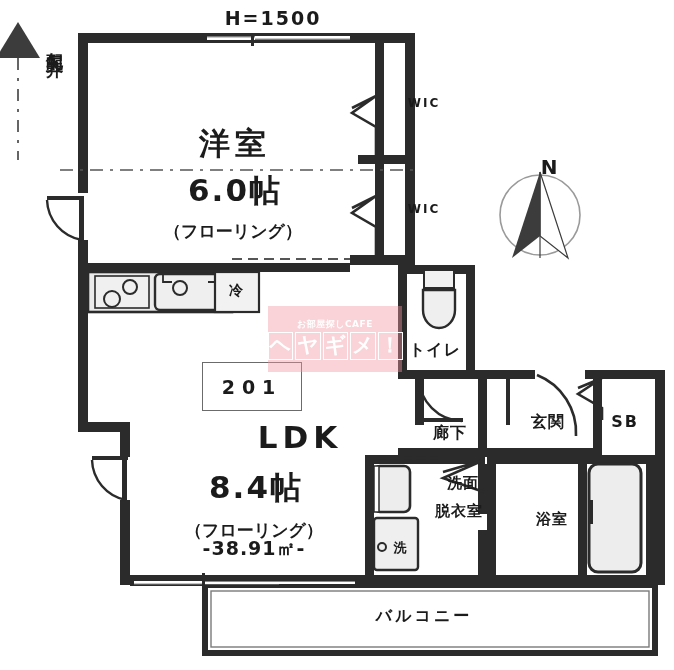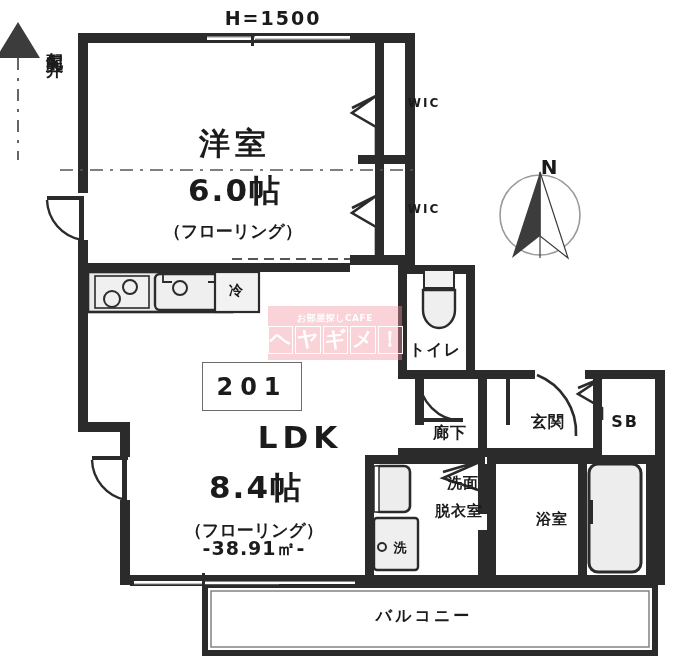--- a/index.html
+++ b/index.html
@@ -107,32 +107,32 @@
   }
   .unit-box {
     position: absolute;
     border: 1px solid #6b6b6b;
     background: #ffffff;
     display: flex;
     align-items: center;
     justify-content: center;
   }
   .unit-no {
-    font-size: 24px;
+    font-size: 19px;
     font-weight: 700;
     letter-spacing: 7px;
     color: #1b1b1b;
   }
   
   #watermark {
     position: absolute;
     left: 268px;
     top: 306px;
     width: 134px;
-    height: 54px;
+    height: 66px;
     background: rgba(240,150,160,0.42);
     display: flex;
     flex-direction: column;
     justify-content: center;
     align-items: center;
     pointer-events: none;
   }
   #watermark .wm-top {
     font-size: 9px;
     color: #ffffff;

